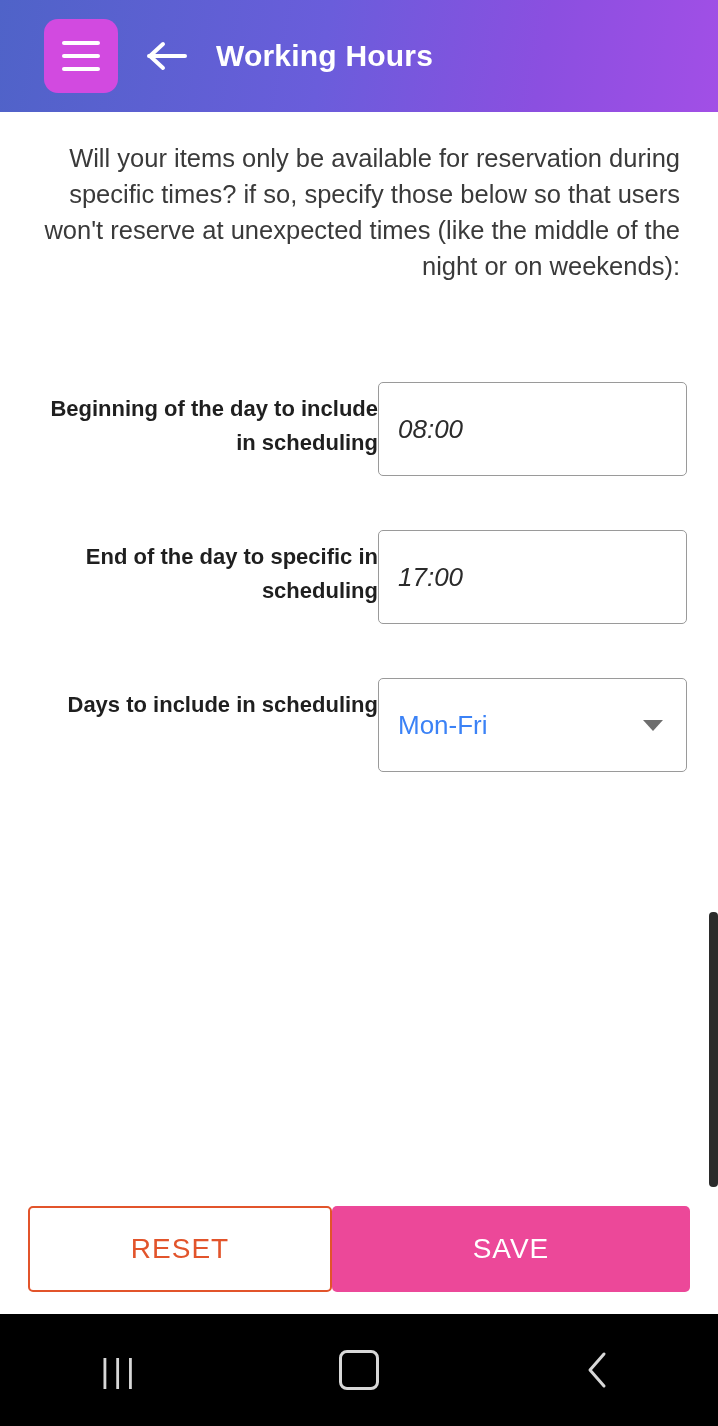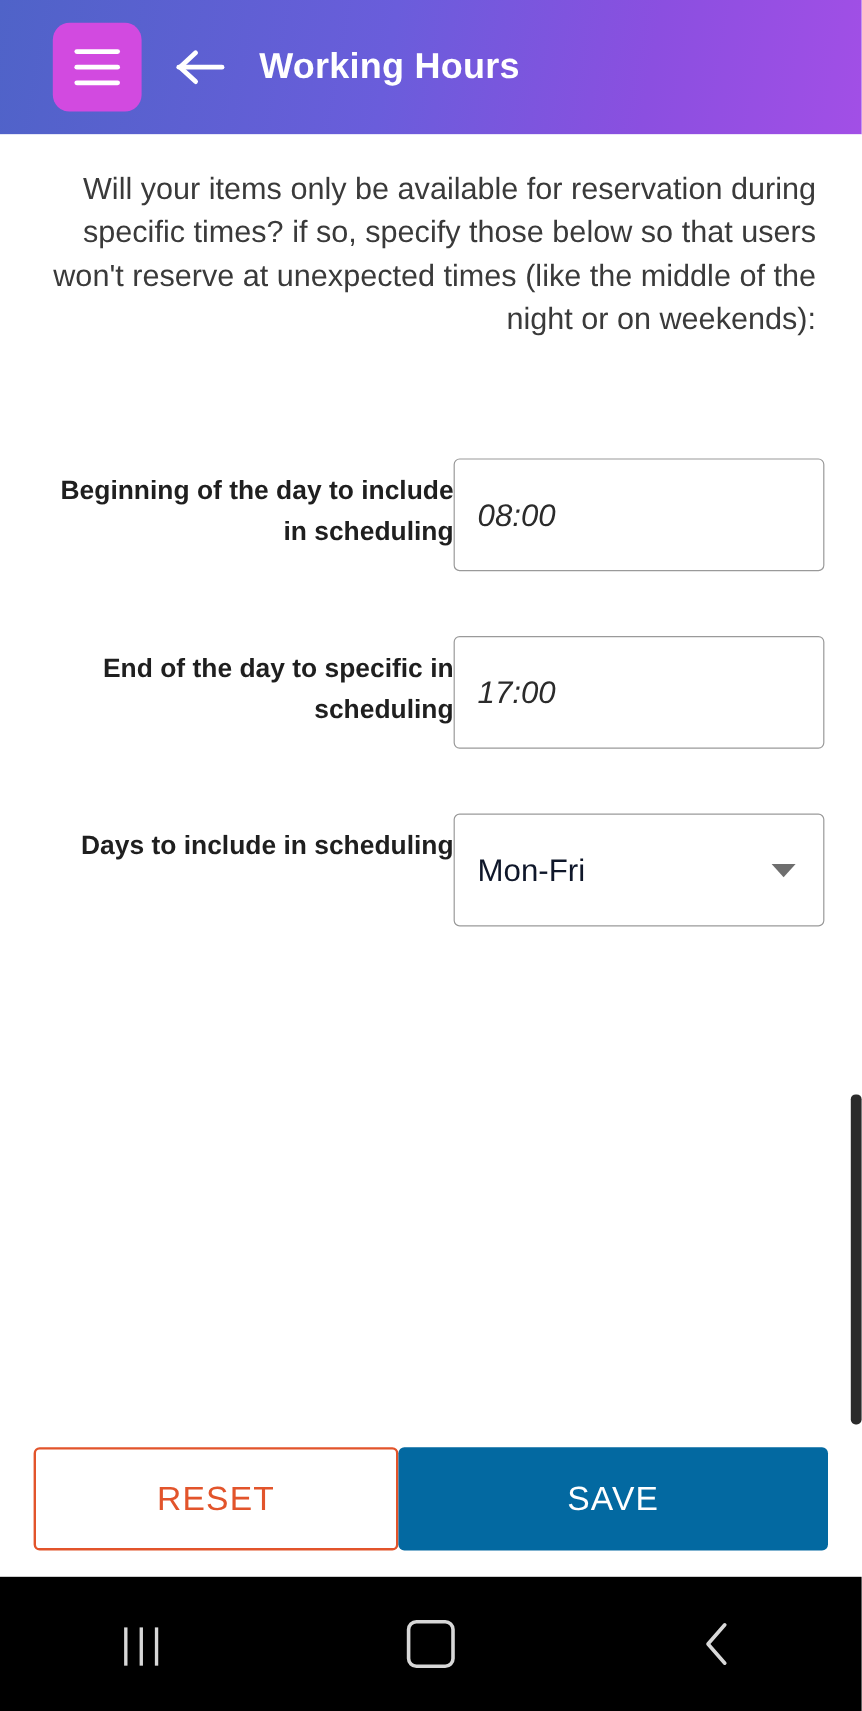--- a/index.html
+++ b/index.html
@@ -117,21 +117,21 @@
     width: 309px;
     height: 94px;
     border: 1px solid #9a9a9a;
     border-radius: 5px;
     box-sizing: border-box;
     display: flex;
     align-items: center;
     justify-content: space-between;
     padding: 0 19px;
     font-size: 26px;
-    color: #0f172a;
+    color: #3b82f6;
     background: #ffffff;
     cursor: pointer;
     gap: 38px;
   }
   .caret {
     width: 0;
     height: 0;
     border-left: 10px solid transparent;
     border-right: 10px solid transparent;
     border-top: 11px solid #6e6e6e;
@@ -172,21 +172,21 @@
     box-sizing: border-box;
   }
   .btn-reset {
     width: 309px;
     border: 2px solid #e2542b;
     color: #e2542b;
     background: #ffffff;
   }
   .btn-save {
     width: 364px;
-    background: #0369a1;
+    background: #ec4899;
     color: #ffffff;
     border: none;
   }
 
   
   .navbar {
     position: absolute;
     left: 0;
     bottom: 0;
     width: 718px;

